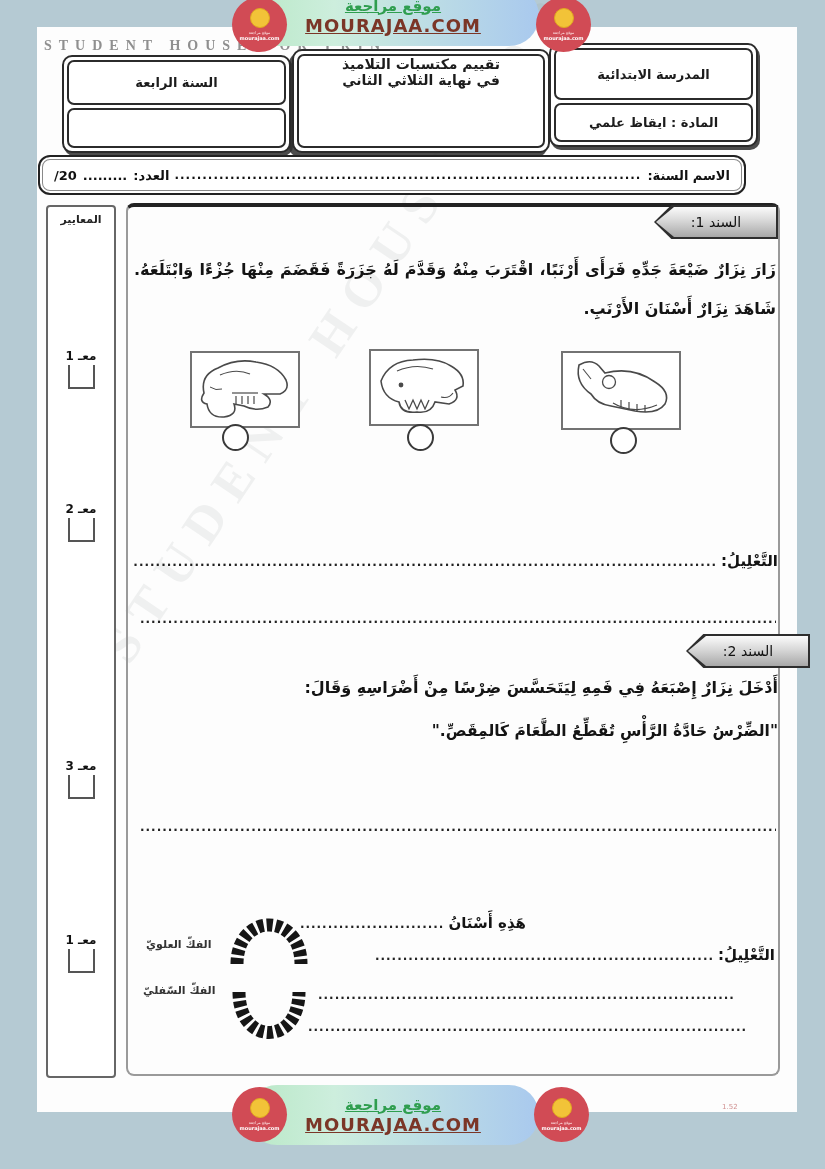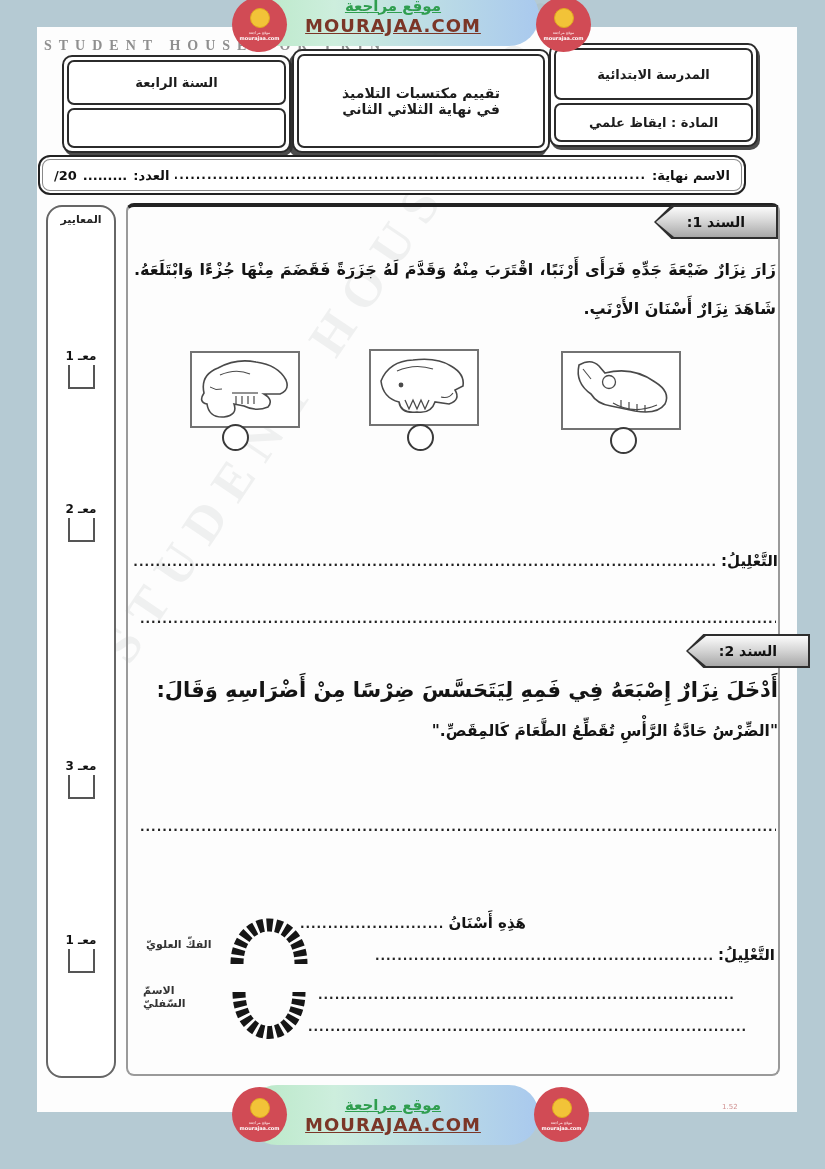--- a/index.html
+++ b/index.html
@@ -26,52 +26,52 @@
   .logo-circle { position:absolute; width:55px; height:55px; border-radius:50%; background:#d14b55; z-index:7;
                  display:flex; flex-direction:column; align-items:center; justify-content:center; }
   .logo-inner { width:20px; height:20px; border-radius:50%; background:#f2c338; border:1px solid #e0a820; }
   .logo-t1 { font-size:4px; color:#ffe9ea; margin-top:2px; }
   .logo-t2 { font-size:5px; color:#ffffff; font-weight:bold; }
 
   
   .hbox { position:absolute; background:#fff; border:2px solid #2b2b2b; border-radius:10px; padding:3px;
           box-shadow:2px 3px 0 rgba(45,45,45,0.85); z-index:2; }
   .hbox-inner { border:2px solid #2b2b2b; border-radius:7px; height:100%; display:flex; flex-direction:column;
-                align-items:center; justify-content:center; background:#fff; }
+                align-items:center; justify-content:flex-start; background:#fff; }
   .hbox-stack { display:flex; flex-direction:column; gap:3px; height:100%; }
   .hbox-cell { border:2px solid #2b2b2b; border-radius:7px; display:flex; align-items:center; justify-content:center; background:#fff; }
   .ar-bold { font-weight:bold; color:#1c1c1c; direction:rtl; }
 
   
   .name-row { position:absolute; left:38px; top:155px; width:708px; height:40px; background:#fff;
               border:2px solid #222; border-radius:12px; box-shadow:inset 0 0 0 2px #fff, inset 0 0 0 3px #8a8a8a;
               display:flex; direction:rtl; align-items:center; padding:0 14px; gap:6px; z-index:2;
               font-weight:bold; font-size:13px; color:#111; }
   .name-dots { flex:1; overflow:hidden; white-space:nowrap; letter-spacing:1px; font-size:12px; }
   .ltr { direction:ltr; unicode-bidi:embed; }
 
   
   .sidebar { position:absolute; left:46px; top:205px; width:70px; height:873px; background:#fff;
-             border:2px solid #666; border-radius:16px; z-index:2; }
+             border:2px solid #666; border-radius:4px; z-index:2; }
   .sidebar-title { text-align:center; font-size:11px; font-weight:bold; color:#222; margin-top:6px; direction:rtl; }
   .crit-item { position:absolute; width:100%; text-align:center; }
   .crit-label { font-size:12px; font-weight:bold; color:#111; direction:rtl; }
   .crit-box { width:27px; height:24px; border:2px solid #555; border-top:none; margin:2px auto 0 auto; background:#fff; }
 
   
   .main-box { position:absolute; left:126px; top:203px; width:654px; height:873px;
               border:2px solid #9a9a9a; border-top:4px solid #222; border-radius:8px; z-index:2; }
 
   
   .ribbon { position:absolute; width:124px; height:34px; z-index:3; }
   .ribbon-outer { position:absolute; inset:0; background:#2e2e2e; clip-path:polygon(0 50%,14% 0,100% 0,100% 100%,14% 100%); }
   .ribbon-inner { position:absolute; inset:2px; background:linear-gradient(180deg,#fbfbfb 0%,#d8d8d8 45%,#a8a8a8 100%);
                   clip-path:polygon(0 50%,15% 0,100% 0,100% 100%,15% 100%);
                   display:flex; align-items:center; justify-content:center;
-                  font-weight:bold; font-size:14px; color:#111; direction:rtl;text-align:right; }
+                  font-weight:normal; font-size:14px; color:#111; direction:rtl;text-align:right; }
 
   
   .para { position:absolute; direction:rtl; font-weight:bold; color:#141414; z-index:3; }
   .j { text-align:justify; }
   .instr-label { font-size:16px; font-weight:bold; color:#000; }
   .dotline { display:flex; direction:rtl; align-items:baseline; gap:4px; }
   .dots { flex:1; overflow:hidden; white-space:nowrap; letter-spacing:1px; font-size:12px; font-weight:bold; color:#222; }
   .dots-solo { position:absolute; overflow:hidden; white-space:nowrap; letter-spacing:1px; font-size:12px;
                font-weight:bold; color:#222; z-index:3; }
 
@@ -133,21 +133,21 @@
       <div class="hbox-cell" style="flex:1.15;">
         <span class="ar-bold" style="font-size:13px;">السنة الرابعة</span>
       </div>
       <div class="hbox-cell" style="flex:1;">
         <span class="ar-bold" style="font-size:13px;"></span>
       </div>
     </div>
   </div>
 
   <div class="name-row">
-    <span>الاسم نهاية:</span>
+    <span>الاسم السنة:</span>
     <span class="name-dots">....................................................................................................................................................</span>
     <span>العدد:</span>
     <span>.........</span>
     <span class="ltr">/20</span>
   </div>
 
   <div class="sidebar">
     <div class="sidebar-title">المعايير</div>
     <div class="crit-item" style="top:142px;">
       <div class="crit-label">معـ 1</div>
@@ -211,32 +211,32 @@
     <span>التَّعْلِيلُ:</span>
     <span class="dots">........................................................................................................................................</span>
   </div>
   <div class="dots-solo" style="left:140px; top:612px; width:636px;">........................................................................................................................................</div>
 
   <div class="ribbon" style="left:686px; top:634px;">
     <div class="ribbon-outer"></div>
     <div class="ribbon-inner">السند 2:</div>
   </div>
 
-  <div class="para" style="left:134px; top:678px; width:644px; font-size:21px;">أَدْخَلَ نِزَارٌ إِصْبَعَهُ فِي فَمِهِ لِيَتَحَسَّسَ ضِرْسًا مِنْ أَضْرَاسِهِ وَقَالَ:</div>
+  <div class="para" style="left:134px; top:678px; width:644px; font-size:16px;">أَدْخَلَ نِزَارٌ إِصْبَعَهُ فِي فَمِهِ لِيَتَحَسَّسَ ضِرْسًا مِنْ أَضْرَاسِهِ وَقَالَ:</div>
   <div class="para" style="left:134px; top:722px; width:644px; font-size:15.5px;">"الضِّرْسُ حَادَّةُ الرَّأْسِ تُقَطِّعُ الطَّعَامَ كَالمِقَصِّ."</div>
 
   <div class="dots-solo" style="left:140px; top:820px; width:636px;">........................................................................................................................................</div>
 
 
   <svg class="teeth-svg" style="left:218px; top:900px;" width="100" height="155" viewBox="0 0 100 155">
     <path d="M19,64 C19,12 83,12 83,64" fill="none" stroke="#161616" stroke-width="13" stroke-dasharray="6,3"></path>
     <path d="M21,92 C21,146 81,146 81,92" fill="none" stroke="#161616" stroke-width="13" stroke-dasharray="6,3"></path>
   </svg>
   <div class="jaw-label" style="left:146px; top:938px; width:74px; text-align:left;">الفكّ العلويّ</div>
-  <div class="jaw-label" style="left:143px; top:984px; width:74px; text-align:left;">الاسمّ السّفليّ</div>
+  <div class="jaw-label" style="left:143px; top:984px; width:74px; text-align:left;">الفكّ السّفليّ</div>
 
   <div class="para dotline" style="left:298px; top:914px; width:228px; font-size:15px;">
     <span>هَذِهِ أَسْنَانُ</span>
     <span class="dots">............................................</span>
   </div>
   <div class="para dotline" style="left:375px; top:946px; width:400px; font-size:15px;">
     <span>التَّعْلِيلُ:</span>
     <span class="dots">............................................................................</span>
   </div>
   <div class="dots-solo" style="left:318px; top:988px; width:418px;">............................................................................................</div>

